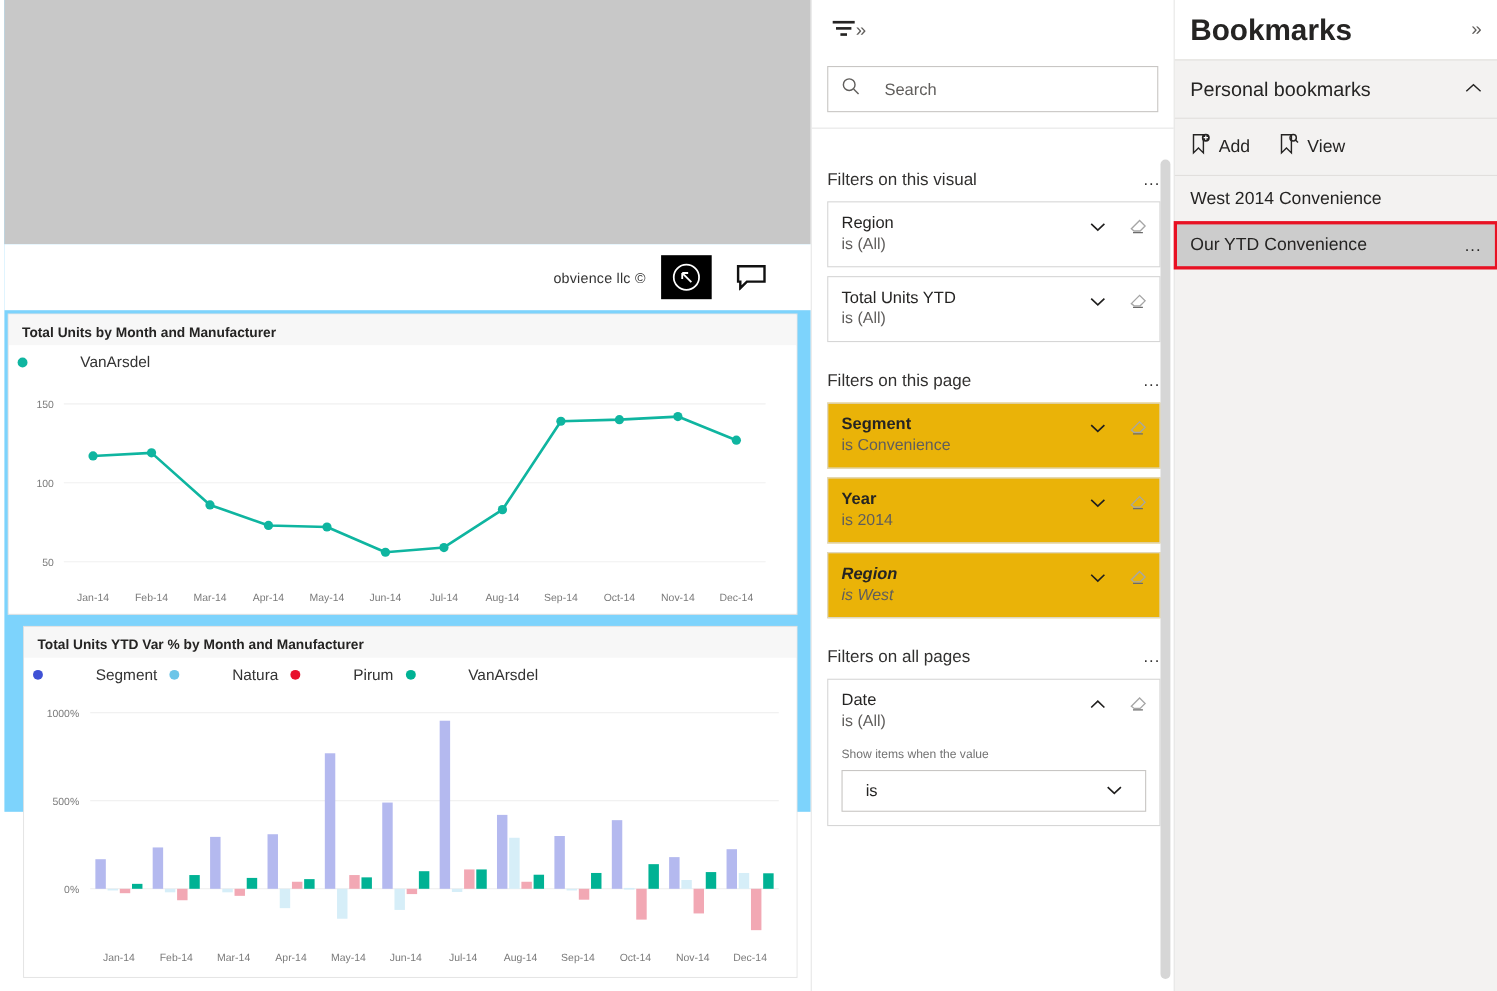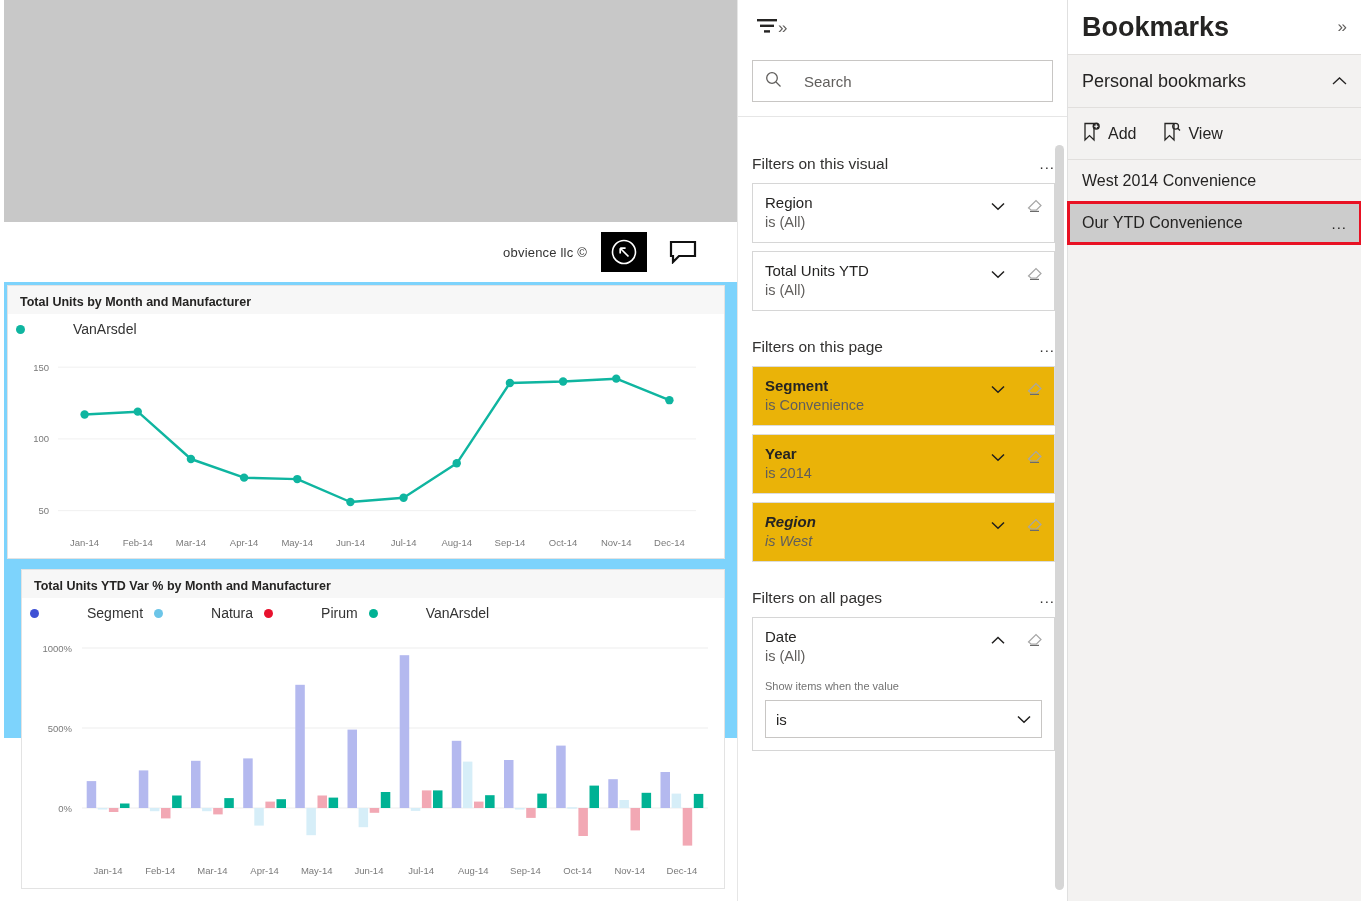--- a/index.html
+++ b/index.html
@@ -55,21 +55,21 @@
   .filter-card { border:1px solid #d6d6d6; padding:10px 12px 12px 12px; margin-bottom:8px; position:relative; }
   .filter-card.shaded { background:#eab308; border-color:#dcdcdc; }
   .filter-name { font-size:15px; color:#252423; }
   .filter-name.bold { font-weight:bold; }
   .filter-name.bolditalic { font-weight:bold; font-style:italic; }
   .filter-value { font-size:14.5px; color:#605e5c; margin-top:3px; }
   .filter-value.italic { font-style:italic; }
   .card-actions { position:absolute; right:10px; top:11px; display:flex; align-items:center; gap:20px; }
   .card-chev { color:#201f1e; font-size:12px; cursor:pointer; }
   .sub-label { font-size:11px; color:#737373; margin:16px 0 8px 0; }
-  .select-box { display:flex; align-items:center; border:1px solid #c8c6c4; height:38px; padding:0 10px; }
+  .select-box { display:flex; align-items:center; border:1px solid #c8c6c4; height:38px; padding:0 21px; }
   .select-value { font-size:15px; color:#252423; flex:1; }
 
   #pane-scrollbar { position:absolute; right:3px; top:145px; width:9px; height:745px; background:#d6d6d6; border-radius:5px; }
 
   
   #bookmarks-pane { position:absolute; left:1068px; top:0; width:293px; height:901px; background:#f3f2f1; }
   #bm-header { display:flex; align-items:center; height:54px; padding:0 14px 0 14px; background:#ffffff; }
   #bm-title { font-size:27px; font-weight:bold; color:#252423; flex:1; }
   #bm-section { display:flex; align-items:center; height:54px; padding:0 14px; border-top:1px solid #e1dfdd; border-bottom:1px solid #e1dfdd; background:#f3f2f1;}
   #bm-section-title { font-size:18px; color:#252423; flex:1; }

